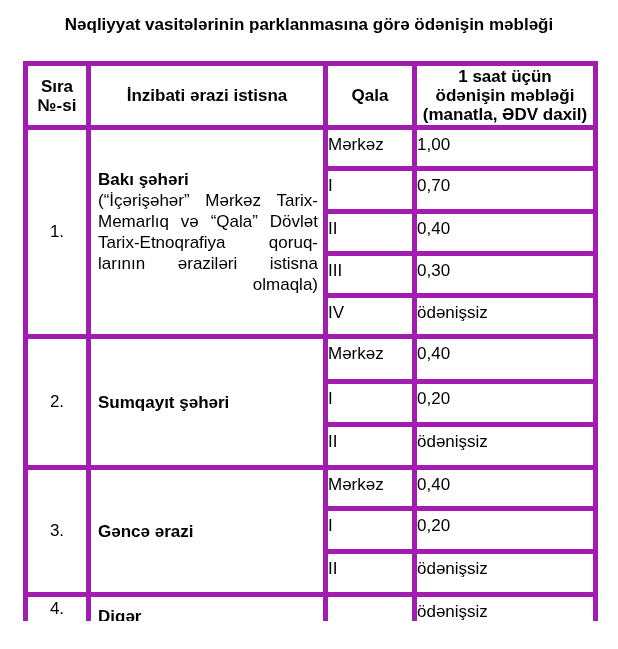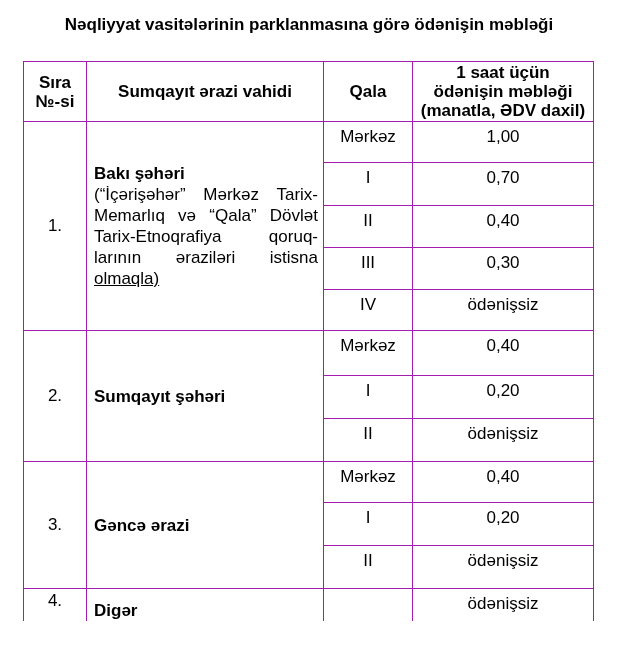--- a/index.html
+++ b/index.html
@@ -24,21 +24,21 @@
     border-collapse: collapse;
     table-layout: fixed;
     margin: 26px 0 0 23px;
     width: 570px;
   }
   col.c1 { width: 63px; }
   col.c2 { width: 237px; }
   col.c3 { width: 89px; }
   col.c4 { width: 181px; }
   th, td {
-    border: 1px solid #a21caf;
+    border: 5px solid #a21caf;
     font-size: 17px;
     padding: 0;
     overflow: hidden;
   }
   th {
     font-weight: bold;
     text-align: center;
     vertical-align: middle;
     line-height: 19px;
     padding: 1px 2px;
@@ -47,34 +47,33 @@
   td.no {
     text-align: center;
     vertical-align: middle;
     line-height: 18px;
   }
   td.no.top {
     vertical-align: top;
     padding-top: 3px;
   }
   td.zone, td.fee {
-    text-align: center;
     vertical-align: top;
     padding-top: 6px;
     line-height: 18px;
   }
   td.area {
     vertical-align: middle;
     padding: 0 5px 0 7px;
     margin-left: 24px;
   }
   td.area div { line-height: 21px; }
   .area-title { font-weight: bold; text-align: left; }
   .jline { text-align: justify; text-align-last: justify; }
-  .jline.last { text-align: left; text-align-last: auto; text-decoration: underline; }
+  .jline.last { text-align: right; text-align-last: auto; }
   tr.h58 { height: 58px; }
   tr.h41 { height: 41px; }
   tr.h42 { height: 42px; }
   tr.h43 { height: 43px; }
   tr.h44 { height: 44px; }
   tr.h45 { height: 45px; }
 </style>
 </head>
 <body>
 
@@ -86,21 +85,21 @@
     <colgroup>
       <col class="c1">
         <col class="c2">
         <col class="c3">
         <col class="c4">
     </colgroup>
     <thead>
       <tr class="h58">
         <th class="pre">Sıra
 №-si</th>
-        <th>Sumqayıt ərazi vahidi</th>
+        <th>İnzibati ərazi istisna</th>
         <th>Qala</th>
         <th class="pre">1 saat üçün
 ödənişin məbləği
 (manatla, ƏDV daxil)</th>
       </tr>
     </thead>
     <tbody>
 
       <tr class="h41">
         <td class="no" rowspan="5">1.</td>

